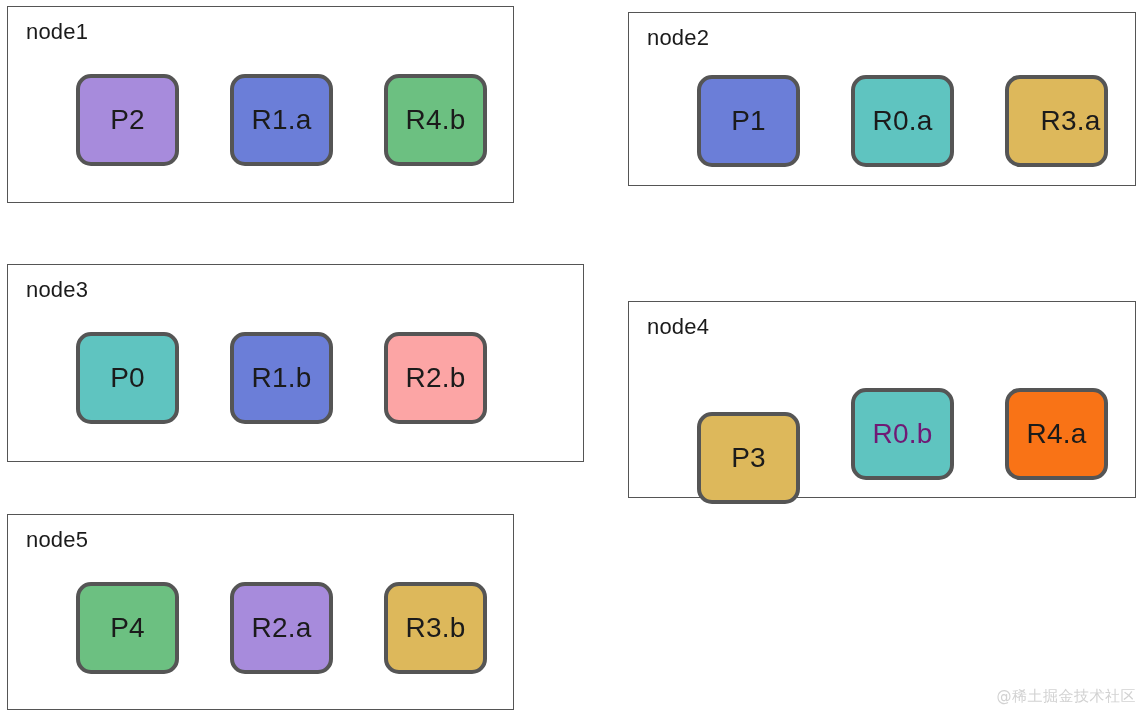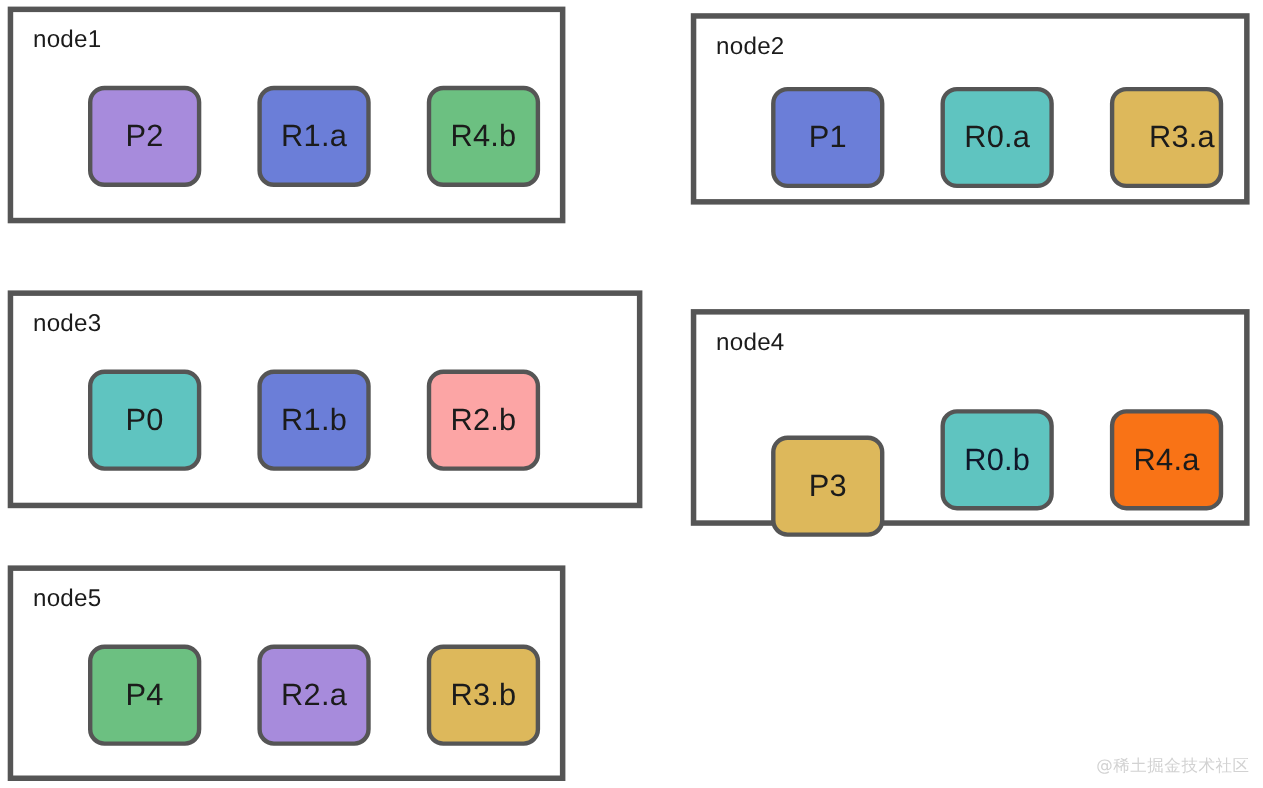--- a/index.html
+++ b/index.html
@@ -16,21 +16,21 @@
     position: relative;
     width: 1148px;
     height: 716px;
     background: #ffffff;
     overflow: hidden;
   }
   .node-box {
     position: absolute;
     box-sizing: border-box;
     background: #ffffff;
-    border: 5px solid #4c1d95;
+    border: 1px solid #4c1d95;
   }
   .node-label {
     position: absolute;
     left: 18px;
     top: 12px;
     font-size: 22px;
     line-height: 26px;
     color: #1b1b1b;
     font-family: "Liberation Sans", "DejaVu Sans", sans-serif;
     letter-spacing: 0.2px;
@@ -92,25 +92,25 @@
         </div>
       </div>
       <div class="node-box" style="left: 7px; top: 264px; width: 577px; height: 198px; border-color: rgb(85, 85, 85);">
         <div class="node-label">node3</div>
         <div class="chip-row" style="top: 67px;">
           <div class="chip" style="background: rgb(95, 196, 192); border-color: rgb(85, 85, 85); color: rgb(27, 27, 27);">P0</div>
           <div class="chip" style="background: rgb(107, 126, 216); border-color: rgb(85, 85, 85); color: rgb(27, 27, 27);">R1.b</div>
           <div class="chip" style="background: #fca5a5; border-color: rgb(85, 85, 85); color: rgb(27, 27, 27);">R2.b</div>
         </div>
       </div>
-      <div class="node-box" style="left: 628px; top: 281px; width: 508px; height: 197px; border-color: rgb(85, 85, 85);">
+      <div class="node-box" style="left: 628px; top: 301px; width: 508px; height: 197px; border-color: rgb(85, 85, 85);">
         <div class="node-label">node4</div>
         <div class="chip-row" style="top: 62px;">
           <div class="chip" style="background: rgb(221, 184, 91); border-color: rgb(85, 85, 85); color: rgb(27, 27, 27); margin-top: 48px;">P3</div>
-          <div class="chip" style="background: rgb(95, 196, 192); border-color: rgb(85, 85, 85); color: #0f172a;">R0.b</div>
+          <div class="chip" style="background: rgb(95, 196, 192); border-color: rgb(85, 85, 85); color: #701a75;">R0.b</div>
           <div class="chip" style="background: #f97316; border-color: rgb(85, 85, 85); color: rgb(27, 27, 27);">R4.a</div>
         </div>
       </div>
       <div class="node-box" style="left: 7px; top: 514px; width: 507px; height: 196px; border-color: rgb(85, 85, 85);">
         <div class="node-label">node5</div>
         <div class="chip-row" style="top: 67px;">
           <div class="chip" style="background: rgb(108, 192, 129); border-color: rgb(85, 85, 85); color: rgb(27, 27, 27);">P4</div>
           <div class="chip" style="background: rgb(167, 139, 220); border-color: rgb(85, 85, 85); color: rgb(27, 27, 27);">R2.a</div>
           <div class="chip" style="background: rgb(221, 184, 91); border-color: rgb(85, 85, 85); color: rgb(27, 27, 27);">R3.b</div>
         </div>

